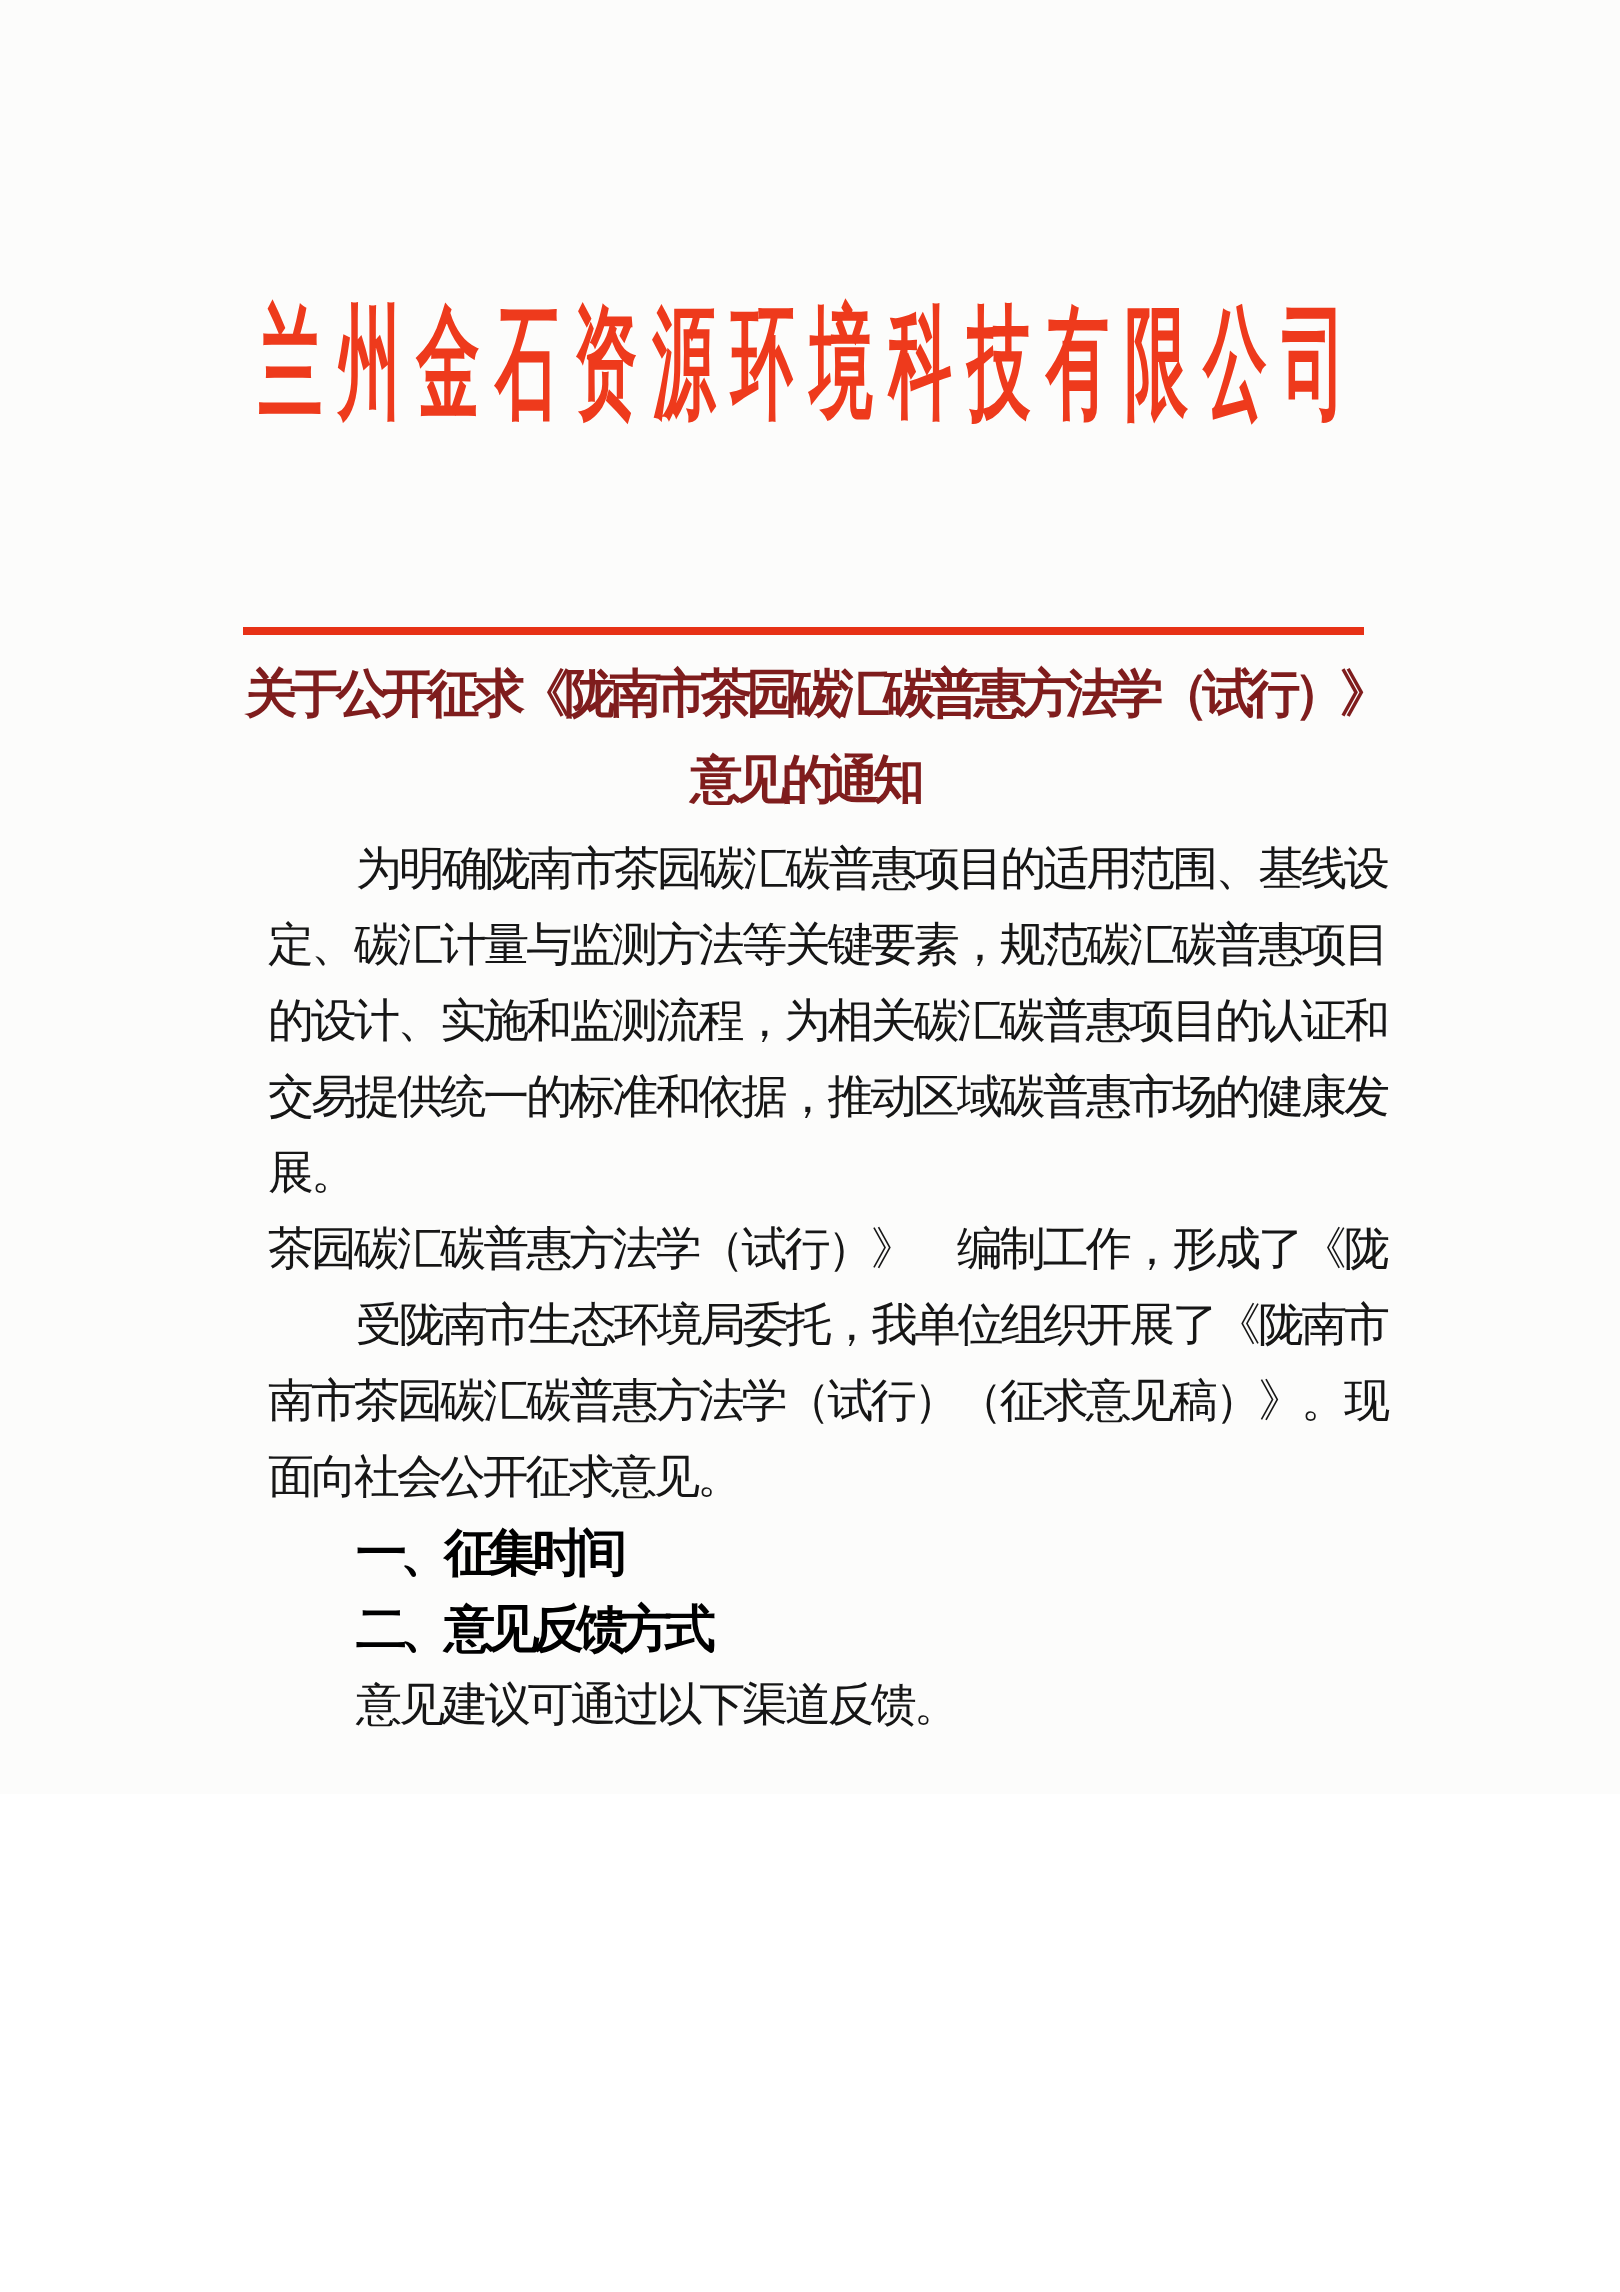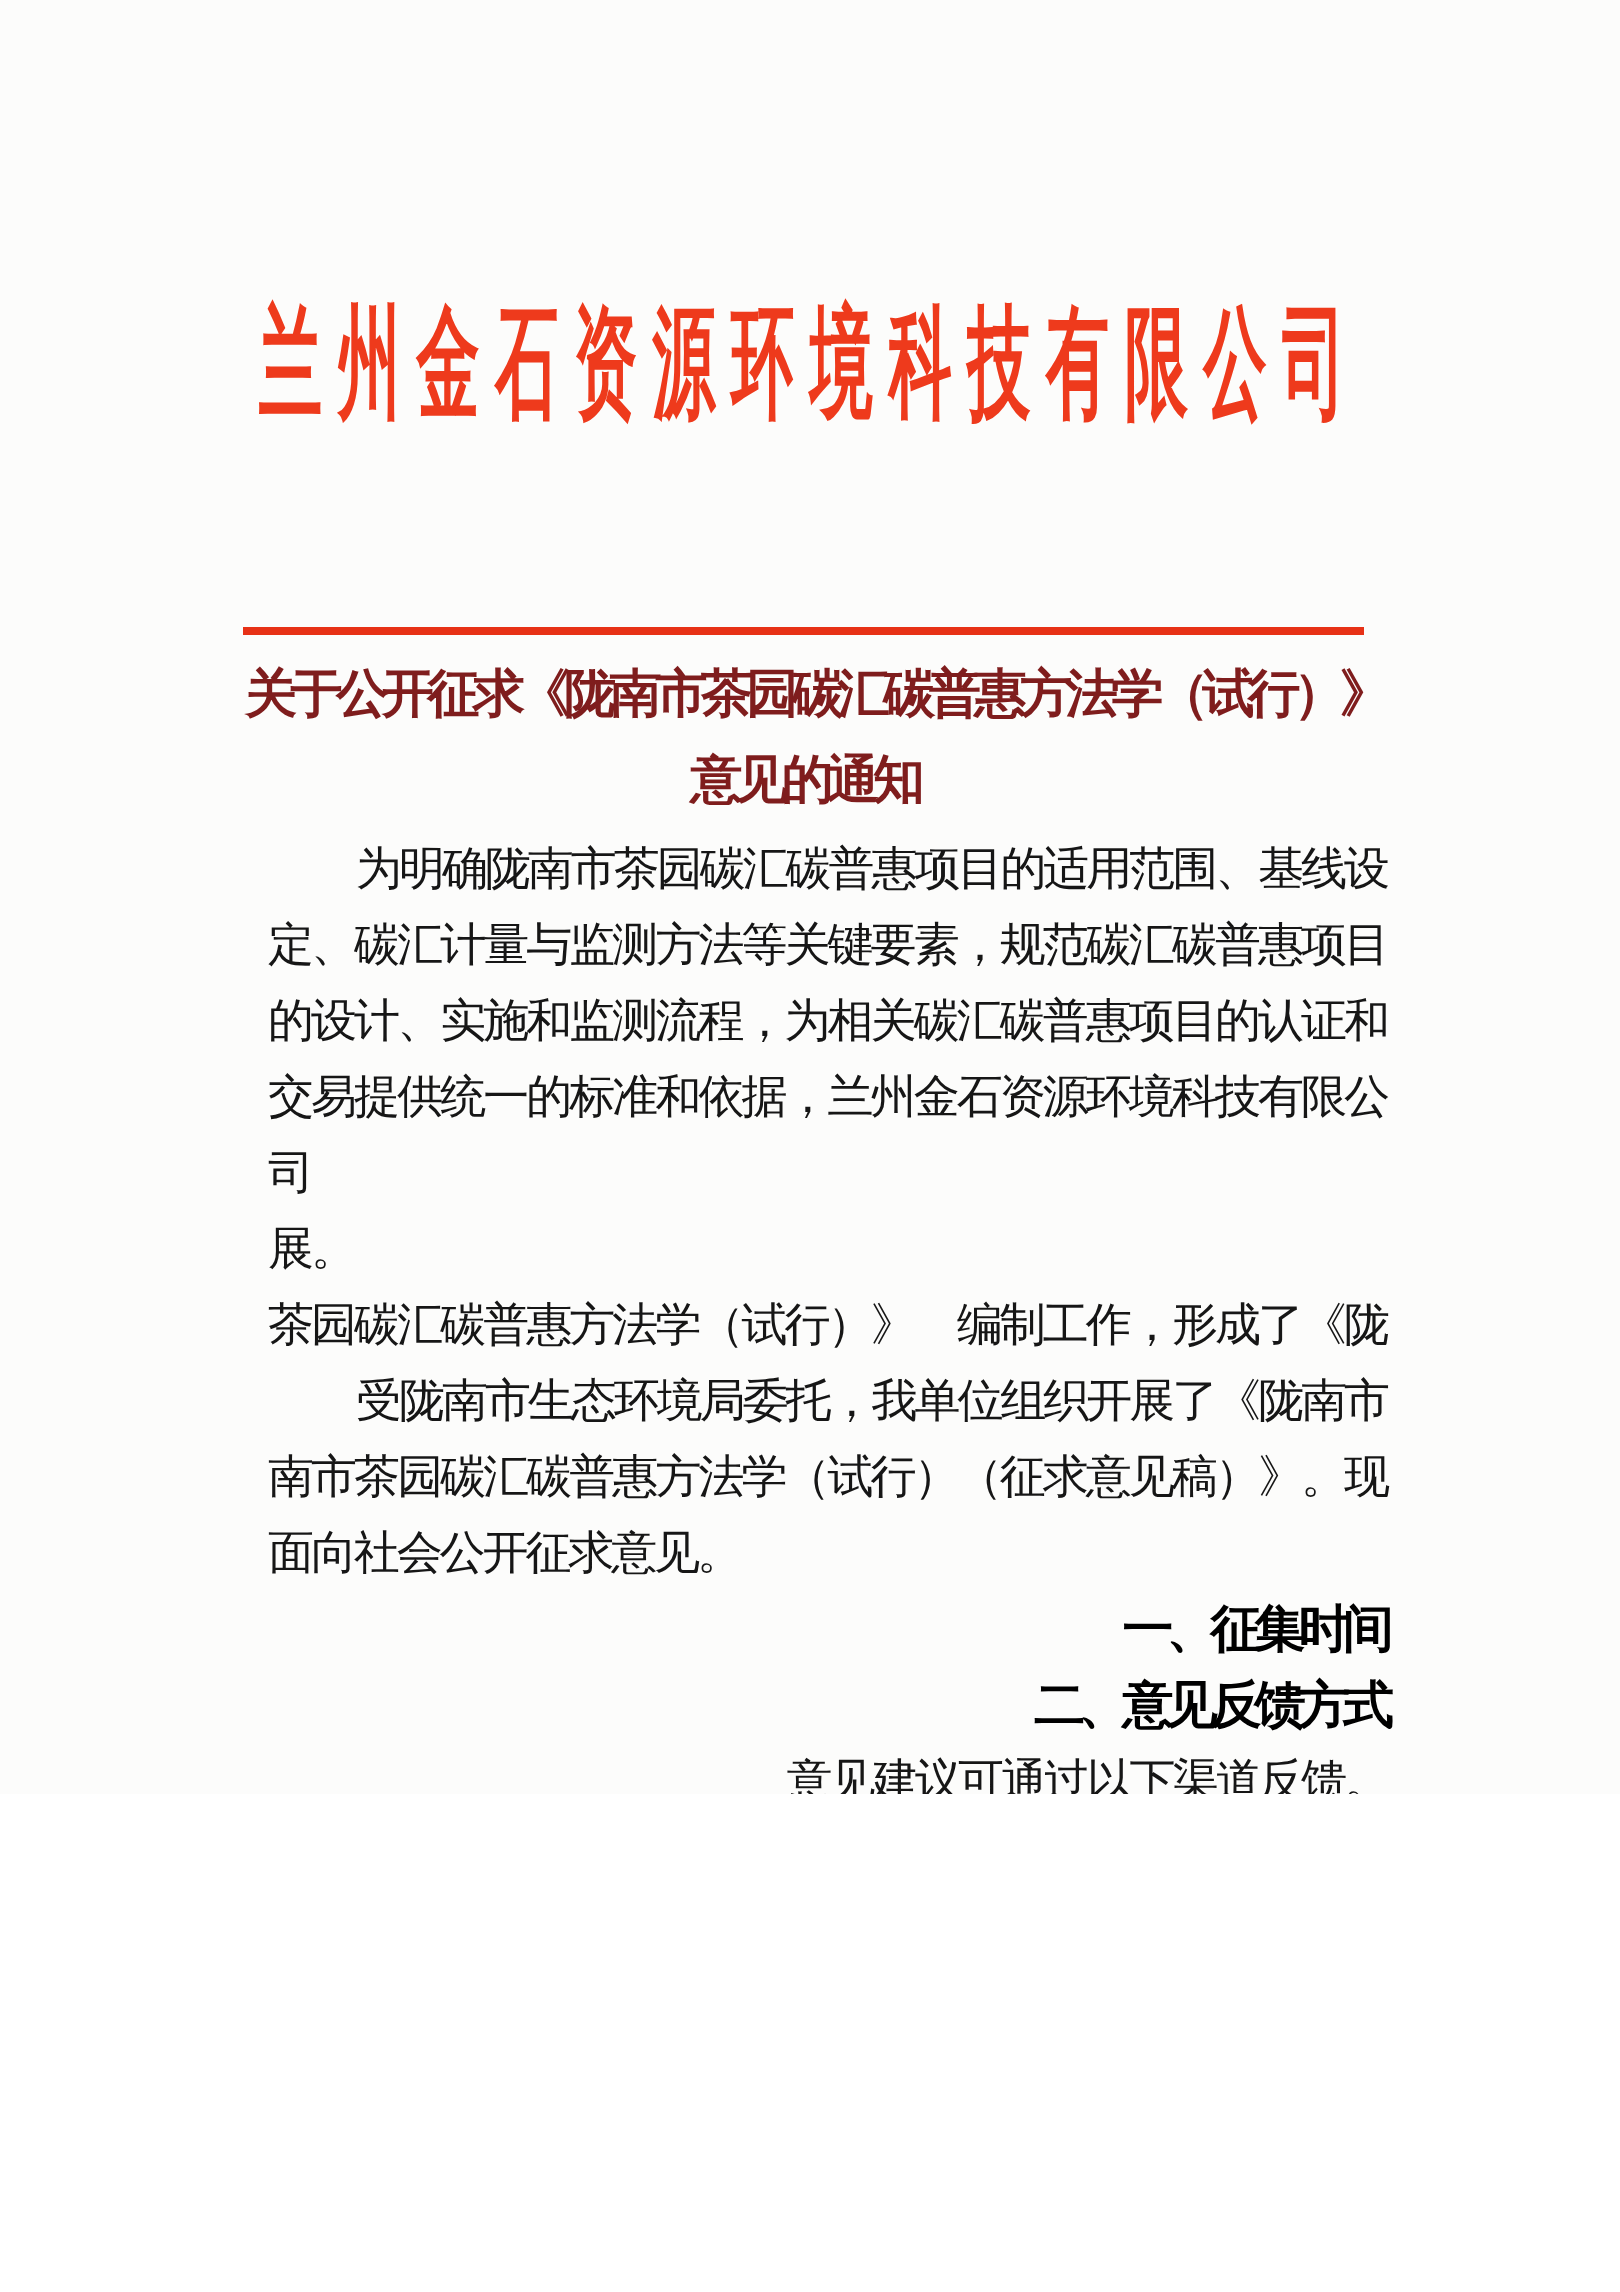--- a/index.html
+++ b/index.html
@@ -56,21 +56,21 @@
     line-height: 76px;
     letter-spacing: -3.1px;
     color: #161616;
     margin-left: 21px;
   }
   .line { min-height: 76px; }
   .line.fill {
     text-align: justify;
     text-align-last: justify;
   }
-  .line.indent { text-indent: 88px; text-align: right; }
+  .line.indent { text-indent: 88px; }
   .line.heading {
     font-family: "Liberation Sans", "DejaVu Sans", sans-serif;
     font-weight: bold;
     font-size: 51px;
     letter-spacing: -6.9px;
     color: #000;
     white-space: nowrap;
   }
 </style>
 </head>
@@ -84,21 +84,21 @@
 
   <div class="doc-title">
     <div class="title-line">关于公开征求《陇南市茶园碳汇碳普惠方法学（试行）》</div>
     <div class="title-line">意见的通知</div>
   </div>
 
   <div class="body-text">
     <div class="line fill indent">为明确陇南市茶园碳汇碳普惠项目的适用范围、基线设</div>
     <div class="line fill">定、碳汇计量与监测方法等关键要素，规范碳汇碳普惠项目</div>
     <div class="line fill">的设计、实施和监测流程，为相关碳汇碳普惠项目的认证和</div>
-    <div class="line fill">交易提供统一的标准和依据，兰州金石资源环境科技有限公司</div>
+    <div class="line fill">交易提供统一的标准和依据，推动区域碳普惠市场的健康发</div>
     <div class="line">展。</div>
     <div class="line fill">茶园碳汇碳普惠方法学（试行）》　编制工作，形成了《陇</div>
     <div class="line fill indent">受陇南市生态环境局委托，我单位组织开展了《陇南市</div>
     <div class="line fill">南市茶园碳汇碳普惠方法学（试行）（征求意见稿）》。现</div>
     <div class="line">面向社会公开征求意见。</div>
     <div class="line heading indent">一、征集时间</div>
     <div class="line heading indent">二、意见反馈方式</div>
     <div class="line indent">意见建议可通过以下渠道反馈。</div>
   </div>
 

